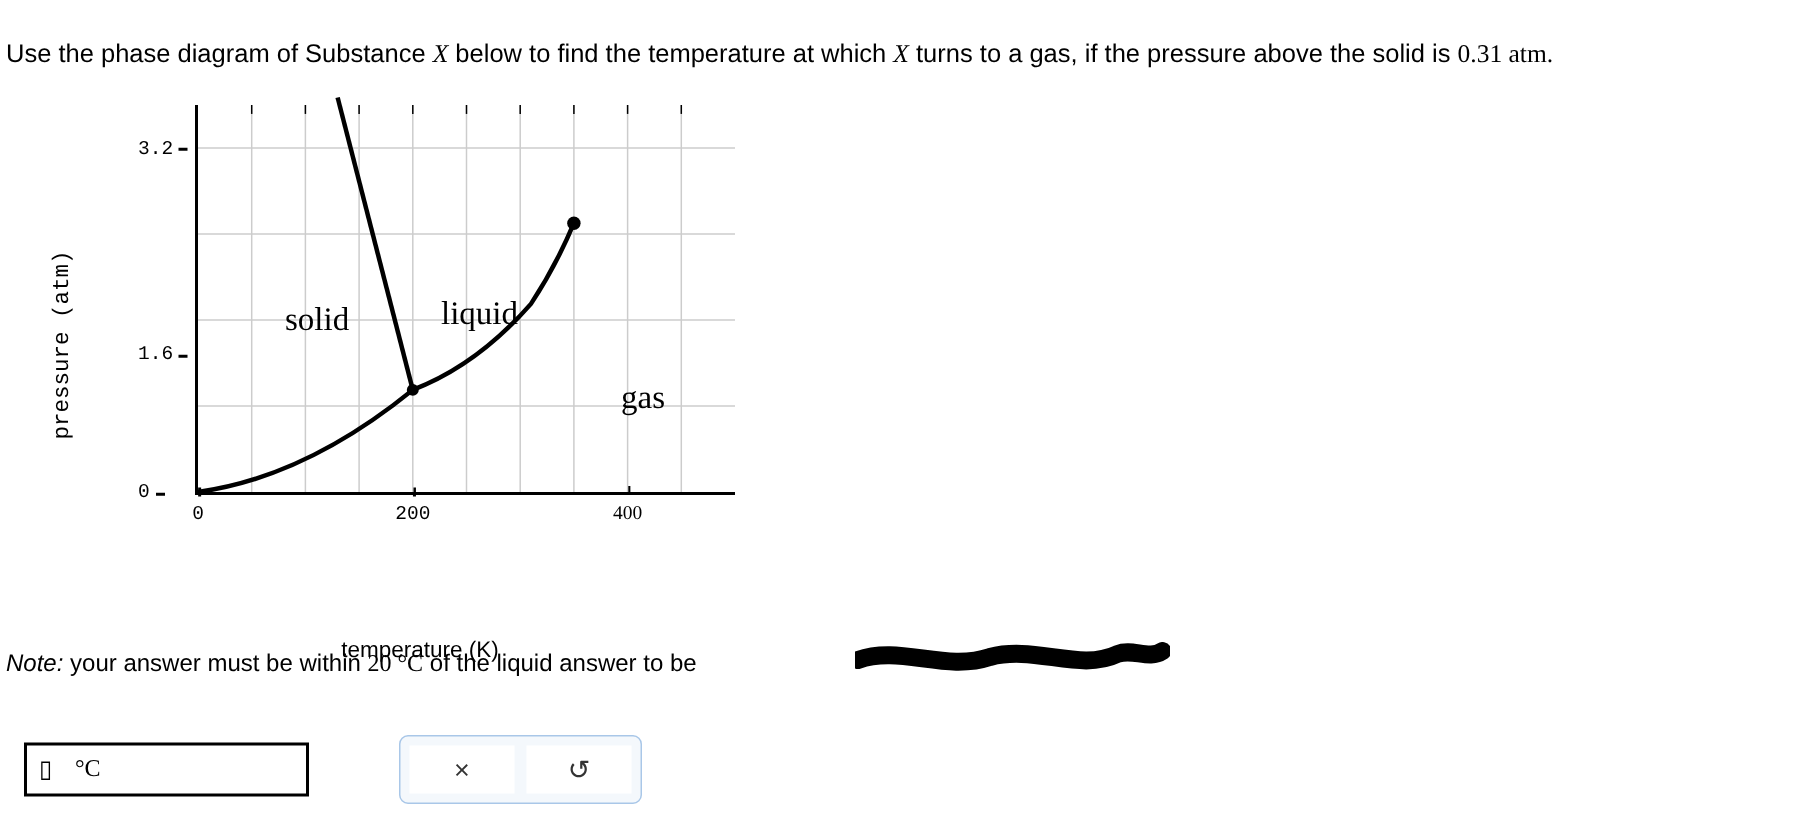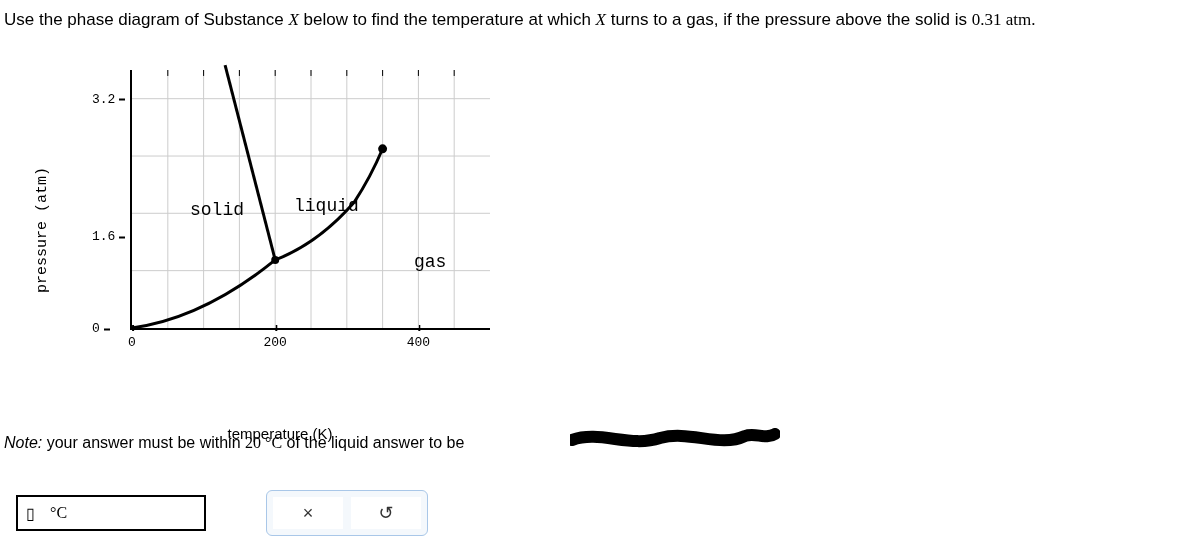--- a/index.html
+++ b/index.html
@@ -9,20 +9,21 @@
       color: #000;
       background: #fff;
       width: 1200px;
       height: 556px;
       position: relative;
     }
     .question-text {
       padding: 8px 4px;
       font-size: 17px;
       line-height: 1.4;
+      margin-top: 16px;
     }
     .question-text .math { font-family: 'Times New Roman', serif; }
     .italic { font-style: italic; }
     
     .chart-area {
       position: absolute;
       left: 60px;
       top: 60px;
       width: 440px;
       height: 340px;
@@ -56,21 +57,21 @@
       border-bottom: 2px solid #000;
     }
     
     .ytick { position: absolute; left: -40px; font-size: 13px; font-family: 'Courier New', monospace; transform: translateY(-50%); }
     .ytick::after { content: ''; position: absolute; right: -10px; top: 50%; width: 6px; height: 2px; background: #000; }
     .xtick { position: absolute; bottom: -22px; font-size: 13px; font-family: 'Courier New', monospace; transform: translateX(-50%); }
     .xtick::before { content: ''; position: absolute; left: 50%; top: -10px; width: 2px; height: 6px; background: #000; }
     
     .svgplot { position: absolute; left: 0; top: 0; width: 100%; height: 100%; overflow: visible; }
     
-    .region-label { position: absolute; font-size: 18px; font-family: Liberation Mono, monospace; }
+    .region-label { position: absolute; font-size: 22px; font-family: Liberation Serif, serif; }
     
     .note {
       position: absolute;
       left: 4px;
       top: 434px;
       font-size: 16px;
     }
     .note .italic { font-style: italic; }
     .note .math { font-family: 'Times New Roman', serif; }
     
@@ -138,21 +139,21 @@
 <div class="chart-area">
   <div class="ylabel">pressure (atm)</div>
   <div class="plot">
 
     <div class="ytick" style="top:100%;">0</div>
     <div class="ytick" style="top:55.6%;margin-top:23px;">1.6</div>
     <div class="ytick" style="top:11.1%;">3.2</div>
 
     <div class="xtick" style="left:0%;">0</div>
     <div class="xtick" style="left:40%;text-align:right;">200</div>
-    <div class="xtick" style="left:80%;">400</div>
+    <div class="xtick" style="left:80%;font-family:Liberation Serif, serif;">400</div>
 
     <svg class="svgplot" viewBox="0 0 360 260" preserveAspectRatio="none">
 
       <g stroke="#ccc" stroke-width="1">
         <line x1="36" y1="0" x2="36" y2="260"></line>
         <line x1="72" y1="0" x2="72" y2="260"></line>
         <line x1="108" y1="0" x2="108" y2="260"></line>
         <line x1="144" y1="0" x2="144" y2="260"></line>
         <line x1="180" y1="0" x2="180" y2="260"></line>
         <line x1="216" y1="0" x2="216" y2="260"></line>

